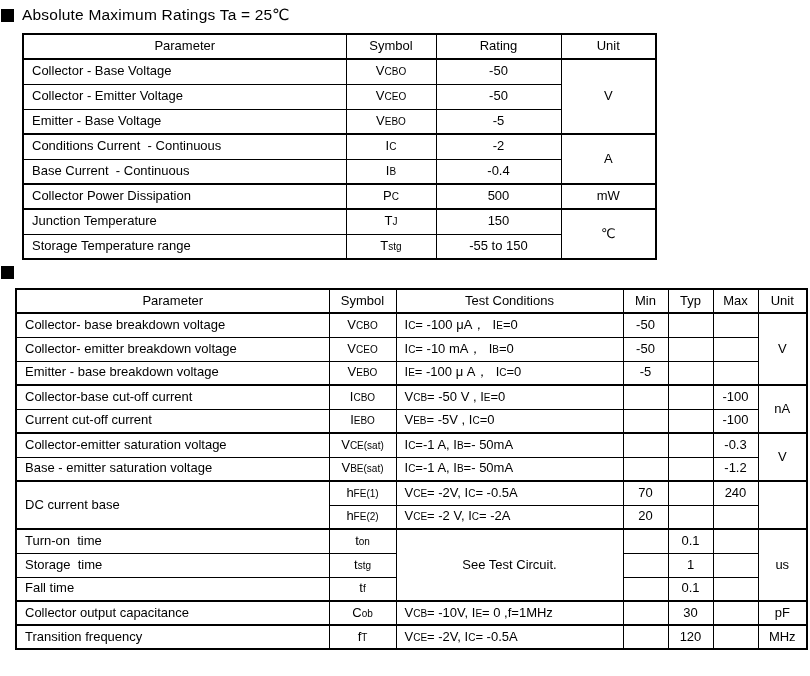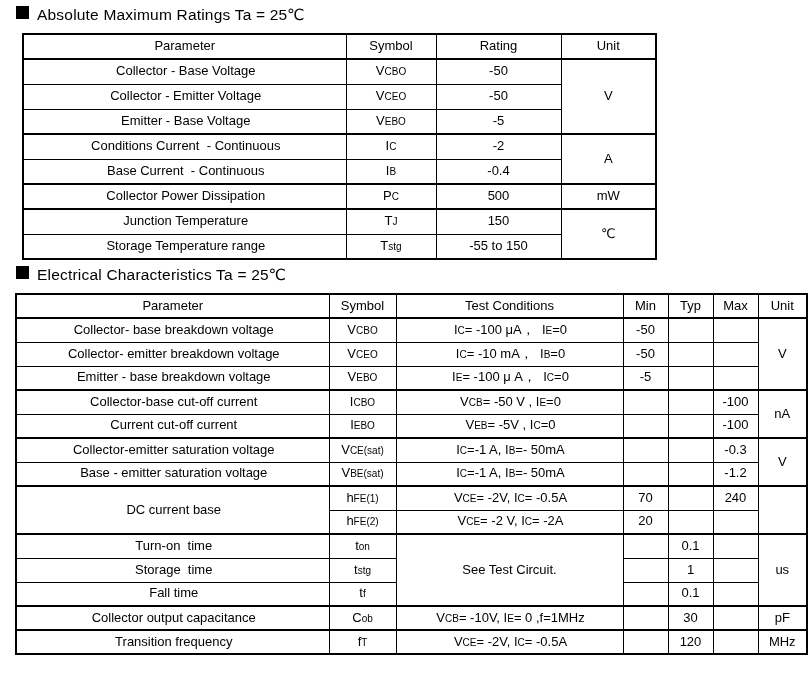--- a/index.html
+++ b/index.html
@@ -4,23 +4,23 @@
 <style>
   * { box-sizing: border-box; }
   html, body { margin: 0; padding: 0; }
   body {
     width: 810px; height: 676px;
     background: #ffffff; color: #000;
     font-family: "Liberation Sans", "DejaVu Sans", sans-serif;
     overflow: hidden;
   }
   .doc-title {
-    display: flex; 
+    display: flex; align-items: center;
     font-size: 15.5px; letter-spacing: 0.2px;
-    margin: 6px 0 9px 16px;
+    margin: 6px 0 9px 1px;
   }
   .bullet {
     width: 13px; height: 13px; background: #000;
     margin-right: 8px; flex: 0 0 auto;
   }
   table {
     border-collapse: collapse; table-layout: fixed;
     border: 2px solid #000;
   }
   #abs-max-table { margin-left: 22px; width: 633px; }
@@ -28,21 +28,21 @@
   th, td {
     border: 1px solid #000;
     font-size: 13px; font-weight: normal;
     height: 25px; padding: 1px 6px;
     text-align: center; vertical-align: middle;
     white-space: pre-wrap; line-height: 1.15;
     overflow: hidden;
   }
   #elec-table th, #elec-table td { height: 24px; }
   thead th { border-bottom: 2px solid #000; margin-left: 40px; }
-  td.left { text-align: center; padding-left: 8px; }
+  td.left { text-align: left; padding-left: 8px; }
   tr.group td { border-top: 2px solid #000; }
   .sub { font-size: 10px; }
 </style>
 </head>
 <body>
 
 <section>
   <div class="doc-title">
     <span class="bullet"></span>
     <span>Absolute Maximum Ratings Ta = 25℃</span>
@@ -107,21 +107,20 @@
           <td>T<span class="sub">stg</span></td>
           <td>-55 to 150</td>
         </tr>
       </tbody>
     </table>
 </section>
 
 <section>
   <div class="doc-title">
     <span class="bullet"></span>
-    <span>Electrical Characteristics Ta = 25℃</span>
   </div>
   <table id="elec-table">
       <colgroup>
         <col style="width: 313px;">
         <col style="width: 67px;">
         <col style="width: 227px;">
         <col style="width: 45px;">
         <col style="width: 45px;">
         <col style="width: 45px;">
         <col style="width: 49px;">

